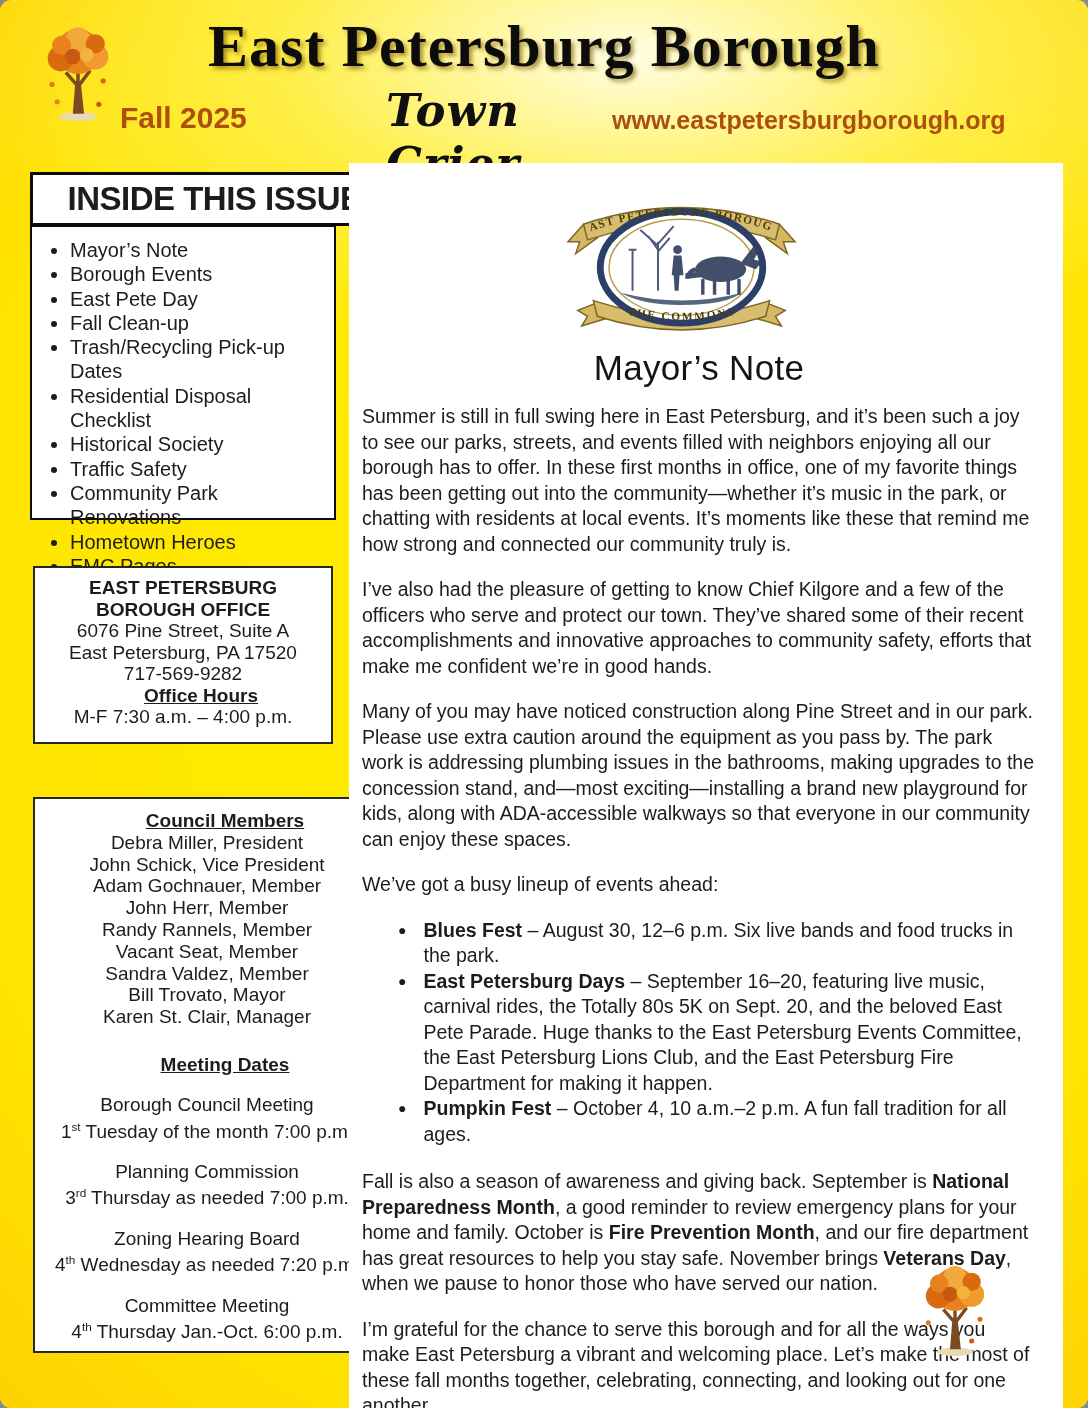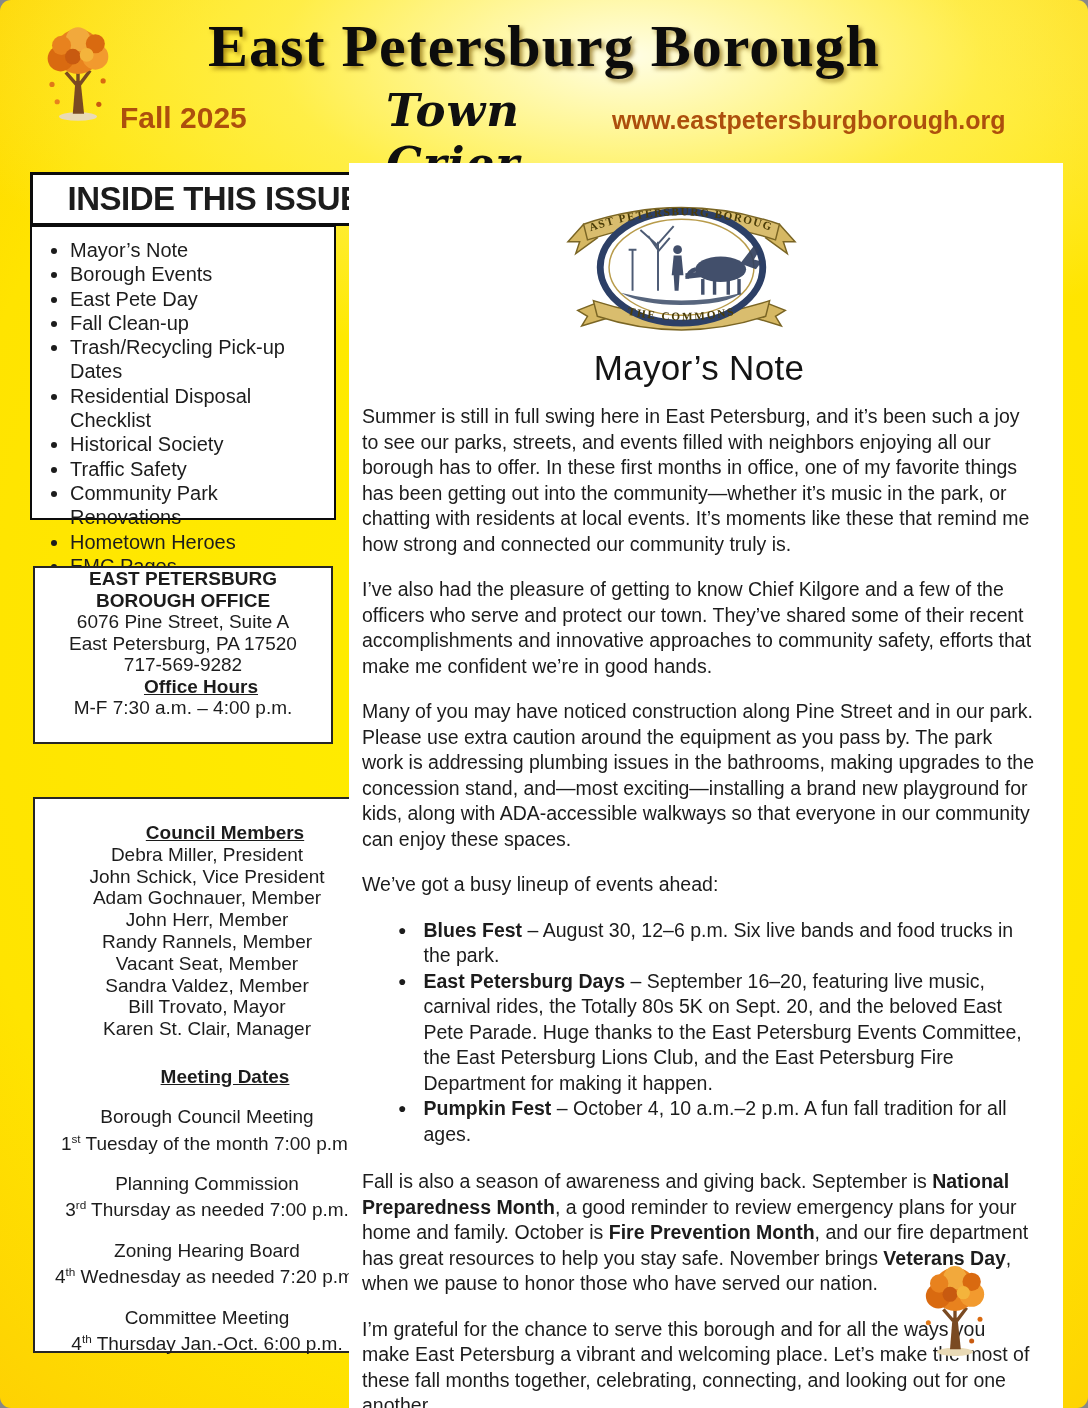--- a/index.html
+++ b/index.html
@@ -37,26 +37,26 @@
     font-weight:700; font-size:33px; letter-spacing:-.5px; white-space:nowrap;
   }
   .inside-list {
     position:absolute; left:30px; top:225px; width:306px; height:295px; box-sizing:border-box;
     background:#fff; border:2px solid #0c0c0c; padding:11px 4px 4px 14px;
   }
   .inside-list ul { margin:0; padding:0 0 0 24px; list-style:disc; }
   .inside-list li { font-size:20px; line-height:24.3px; }
   .office-box {
     position:absolute; left:33px; top:566px; width:300px; height:178px; box-sizing:border-box;
-    background:#fff; border:2px solid #262626; text-align:center; padding-top:0;
+    background:#fff; border:2px solid #262626; text-align:center; padding-top:9px;
     font-size:19px; line-height:21.5px;
   }
   .council-box {
     position:absolute; left:33px; top:797px; width:348px; height:556px; box-sizing:border-box;
-    background:#fff; border:2px solid #262626; text-align:center; padding-top:23px;
+    background:#fff; border:2px solid #262626; text-align:center; padding-top:11px;
     font-size:19px; line-height:21.8px;
   }
   .b { font-weight:700; }
   .bu { font-weight:700; text-decoration:underline;margin-left:36px; }
   .meetings-title { margin-top:26px; }
   .meet-block { margin-top:18px; }
   sup { font-size:62%; }
   
   .content {
     position:absolute; left:349px; top:163px; width:714px; height:1245px; box-sizing:border-box;

